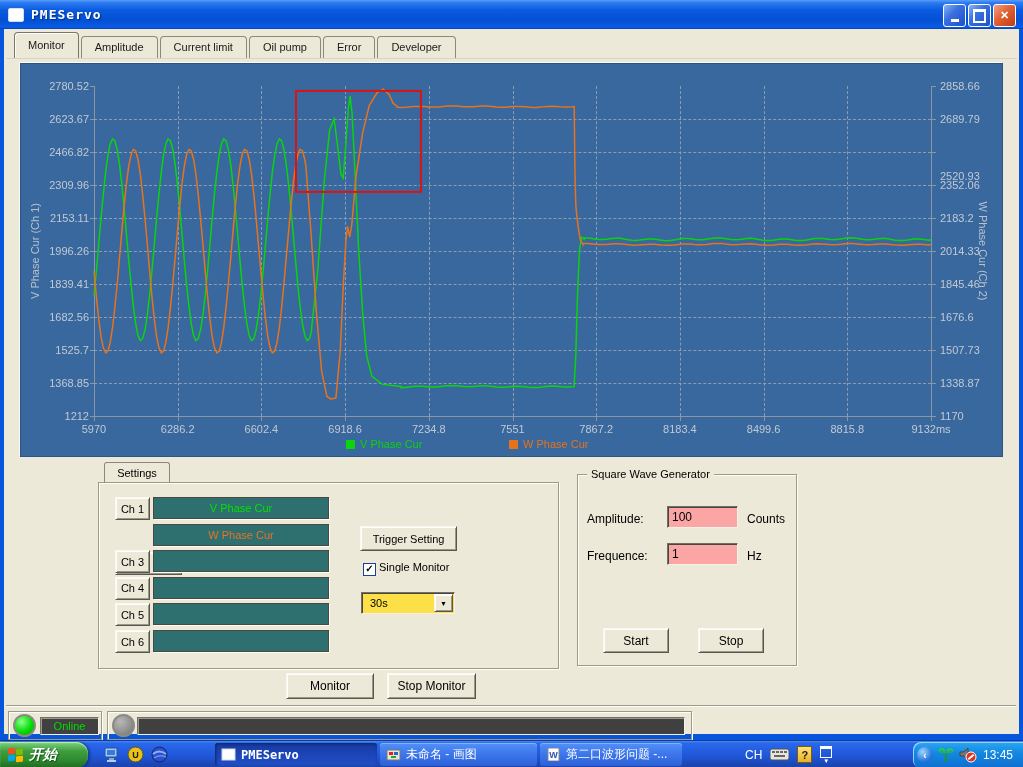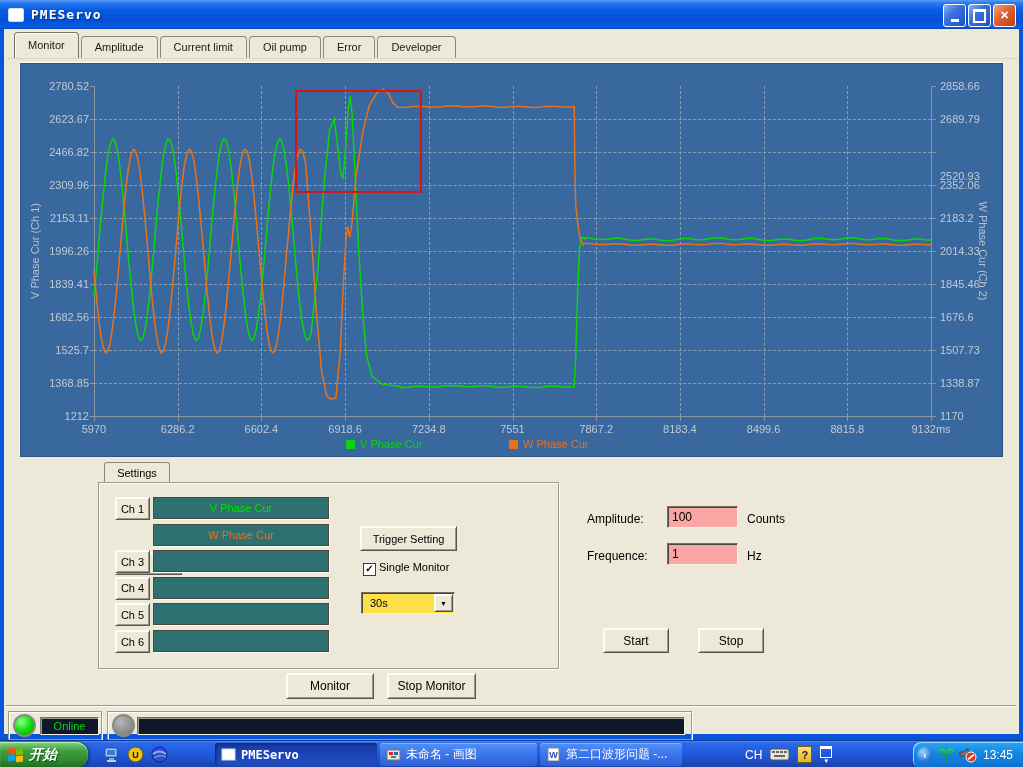--- a/index.html
+++ b/index.html
@@ -61,21 +61,21 @@
   .combo-arrow{width:17px;height:16px;margin-right:1px;font-size:7px;}
   input.xp-input{position:absolute;height:20px;background:#fca5a5;border:1px solid;outline:none;
     border-color:#716f64 #f4f2e8 #f4f2e8 #716f64;box-shadow:inset 1px 1px 0 #494840;
     font-family:"Liberation Sans",sans-serif;font-size:12px;padding:0 0 0 4px;}
   .lbl{position:absolute;white-space:nowrap;font-size:12px;}
   
   .groove{position:absolute;left:6px;top:705px;width:1010px;height:0;border-top:1px solid #9c9a8c;border-bottom:1px solid #fffef6;}
   .led{position:absolute;width:19px;height:19px;border-radius:50%;border:2px solid #8b8b83;}
   .led.green{background:radial-gradient(circle at 35% 30%,#8cff8c,#04dd04 55%,#02a002);}
   .led.gray{background:radial-gradient(circle at 35% 30%,#b8b8b8,#8f8f8f 60%,#707070);}
-  .status-field{position:absolute;background:#0f172a;border:1px solid;
+  .status-field{position:absolute;background:#404040;border:1px solid;
     border-color:#716f64 #f4f2e8 #f4f2e8 #716f64;box-shadow:inset 1px 1px 0 #9a988c;
     display:flex;align-items:center;justify-content:center;}
   
   .taskbar{position:absolute;left:0;top:740px;width:100%;height:27px;
     background:linear-gradient(180deg,#4a8af1 0%,#2968ec 8%,#2056d8 55%,#1941a8 100%);
     border-top:1px solid #123a9a;display:flex;align-items:center;}
   .start-btn{position:absolute;left:0;top:1px;width:88px;height:26px;border-radius:0 12px 12px 0;
     background:linear-gradient(180deg,#7fd47f 0%,#3e9e3e 35%,#2f8a2f 70%,#1f6b1f 100%);
     box-shadow:inset 0 1px 1px #b8f0b8, 2px 0 3px rgba(0,0,0,.35);
     display:flex;align-items:center;gap:5px;padding-left:8px;box-sizing:border-box;}
@@ -263,20 +263,23 @@
   <div class="checkbox" style="left:363px;top:563px;" id="single-monitor-chk">✓</div>
   <span class="lbl" style="left:379px;top:561px;font-size:11px;">Single Monitor</span>
 
   <div class="combo-field">
     <span class="combo-text">30s</span>
     <div class="btn3d combo-arrow">
         <span>▼</span>
       </div>
   </div>
 
+  <div class="groupbox" style="left:577px;top:474px;width:218px;height:190px;">
+    <span class="groupbox-label">Square Wave Generator</span>
+  </div>
   <span class="lbl" style="left:587px;top:512px;">Amplitude:</span>
   <input class="xp-input" style="left: 667px; top: 506px; width: 65px;" value="100">
   <span class="lbl" style="left:747px;top:512px;">Counts</span>
   <span class="lbl" style="left:587px;top:549px;">Frequence:</span>
   <input class="xp-input" style="left: 667px; top: 543px; width: 65px;" value="1">
   <span class="lbl" style="left:747px;top:549px;">Hz</span>
   <div class="btn3d" style="position:absolute;left:603px;top:628px;width:64px;height:23px;font-size:12px;">Start</div>
   <div class="btn3d" style="position:absolute;left:698px;top:628px;width:64px;height:23px;font-size:12px;">Stop</div>
 
   <div class="btn3d" style="position:absolute;left:286px;top:673px;width:86px;height:24px;font-size:12px;">Monitor</div>

